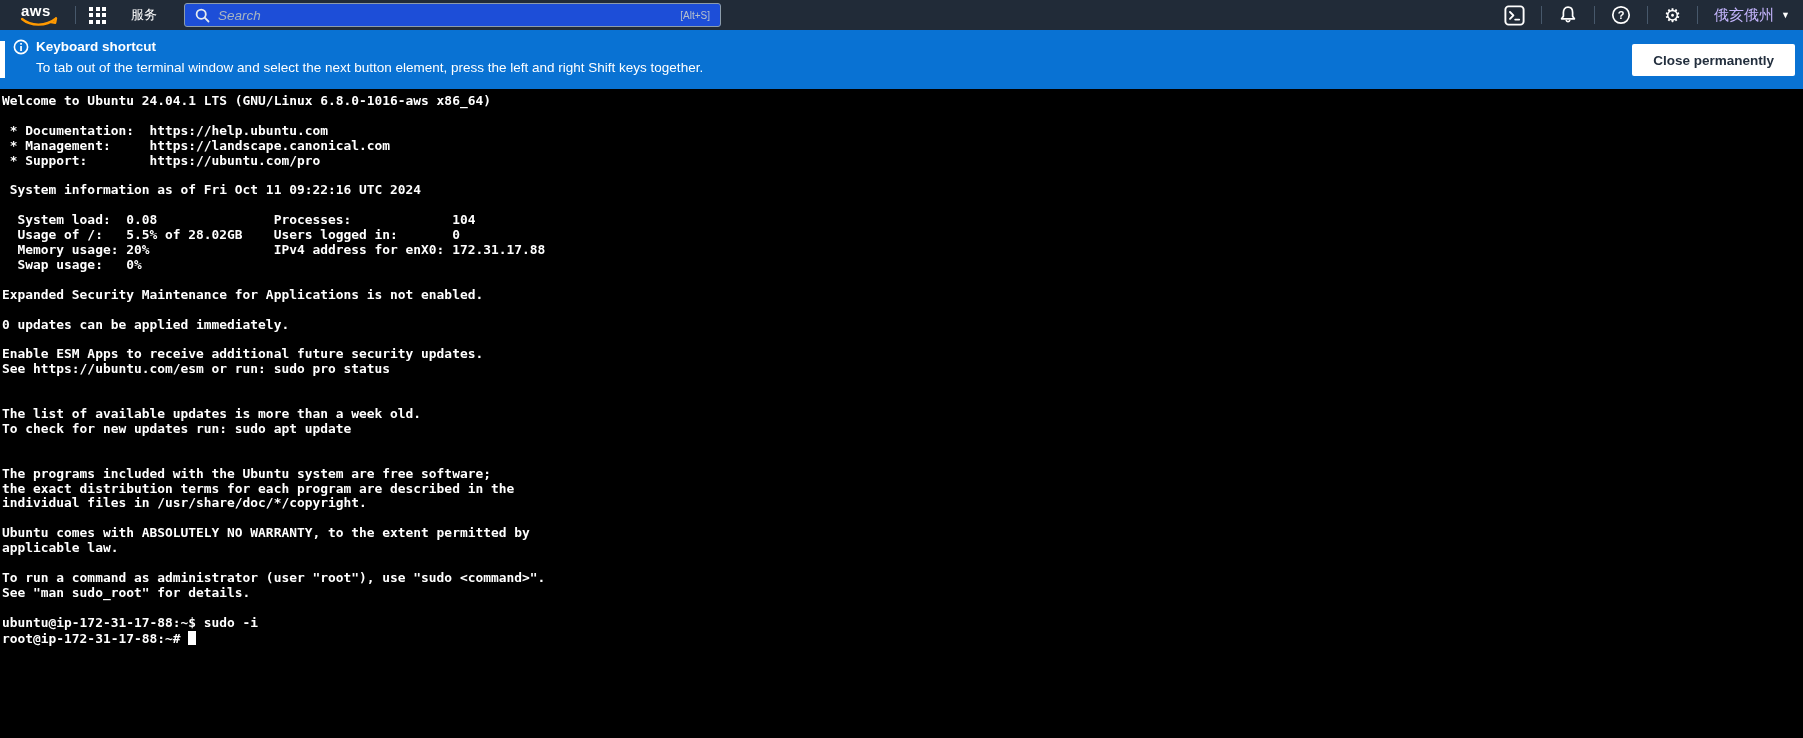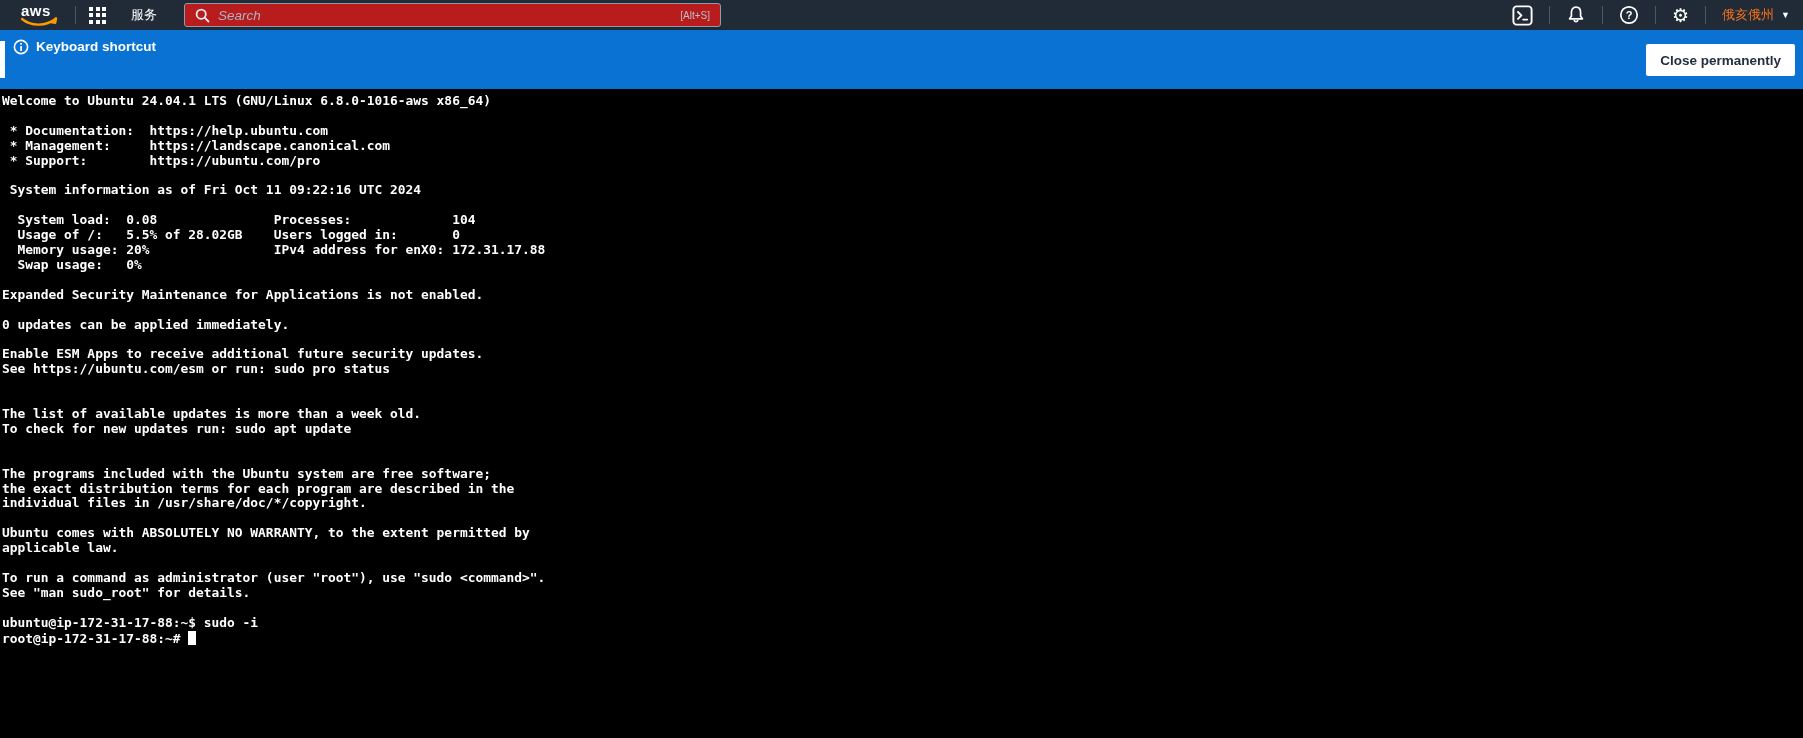--- a/index.html
+++ b/index.html
@@ -12,46 +12,46 @@
     padding-left: 18px; position: relative; z-index: 3;
   }
   .aws-logo { width: 44px; height: 26px; display: block; cursor: pointer; }
   .tb-divider { width: 1px; height: 18px; background: #47586b; margin: 0 13px; }
   .services-group { display: flex; align-items: center; gap: 25px; cursor: pointer; }
   .grid-icon { display: grid; grid-template-columns: repeat(3, 4px); grid-template-rows: repeat(3, 4px); gap: 2.5px; }
   .grid-icon span { background: #fff; width: 4px; height: 4px; }
   .services-label { color: #fff; font-size: 13px; }
   .search-box {
     margin-left: 27px; width: 537px; height: 24px; border: 1px solid #8c9cab;
-    border-radius: 3px; background: #b91c1c; display: flex; align-items: center;
+    border-radius: 3px; background: #1d4ed8; display: flex; align-items: center;
     padding: 0 10px; gap: 8px;
   }
   .search-icon { flex: 0 0 auto; display: flex; }
   .search-input {
     flex: 1; background: transparent; border: none; outline: none;
     color: #d1d9e0; font-size: 13.5px; font-style: italic; font-family: "Liberation Sans", sans-serif;
   }
   .search-input::placeholder { color: #a8b5c1; opacity: 1; }
   .search-shortcut { color: #b6c1cc; font-size: 10px; flex: 0 0 auto; }
   .topbar-right { margin-left: auto; display: flex; align-items: center; padding-right: 13px; }
   .tb-iconbtn { padding: 0 14px; display: flex; align-items: center; cursor: pointer; background: none; border: none; }
   .gear-glyph { color: #fff; font-size: 19px; font-family: "DejaVu Sans", sans-serif; line-height: 1; }
   .region-group { display: flex; align-items: center; gap: 7px; padding-left: 14px; cursor: pointer; }
-  .region-label { color: #f97316; font-size: 13px; }
+  .region-label { color: #c4b5fd; font-size: 15px; }
   .caret-down { color: #fff; font-size: 9px; }
 
   
   .banner { height: 59px; background: #0972d3; position: relative; color: #fff; z-index: 2; }
   .banner-accent { position: absolute; left: 0; top: 11px; width: 5px; height: 37px; background: #fff; }
   .banner-content { padding: 9px 0 0 13px; }
   .banner-title-row { display: flex; gap: 7px; }
   .banner-title { font-size: 13.5px; font-weight: bold; }
   .banner-message { font-size: 13.5px; margin: 5px 0 0 23px; }
   .close-btn {
-    position: absolute; right: 8px; top: 14px; height: 32px; padding: 0 14px;
+    position: absolute; right: 8px; top: 14px; height: 32px; padding: 0 21px;
     background: #fff; color: #232f3e; font-weight: bold; font-size: 13.5px;
     border: none; border-radius: 2px; cursor: pointer; font-family: "Liberation Sans", sans-serif;
   }
 
   
   .terminal {
     background: #000; color: #fff; height: 649px;
     font-family: "DejaVu Sans Mono", "Liberation Mono", monospace;
     font-weight: bold; font-size: 12.9px; line-height: 14.9px;
     padding: 5px 0 7px 2px; white-space: pre; cursor: text;
@@ -138,20 +138,21 @@
   <div class="banner-accent"></div>
   <div class="banner-content">
     <div class="banner-title-row">
       <svg width="16" height="16" viewBox="0 0 16 16">
         <circle cx="8" cy="8" r="6.6" stroke="#fff" stroke-width="1.6" fill="none"></circle>
         <rect x="7.2" y="4" width="1.7" height="1.7" fill="#fff"></rect>
         <rect x="7.2" y="7" width="1.7" height="5" fill="#fff"></rect>
       </svg>
       <span class="banner-title">Keyboard shortcut</span>
     </div>
+    <div class="banner-message">To tab out of the terminal window and select the next button element, press the left and right Shift keys together.</div>
   </div>
   <button class="close-btn">Close permanently</button>
 </section>
 
 <main class="terminal"><span>Welcome to Ubuntu 24.04.1 LTS (GNU/Linux 6.8.0-1016-aws x86_64)
 
  * Documentation:  https://help.ubuntu.com
  * Management:     https://landscape.canonical.com
  * Support:        https://ubuntu.com/pro
 

